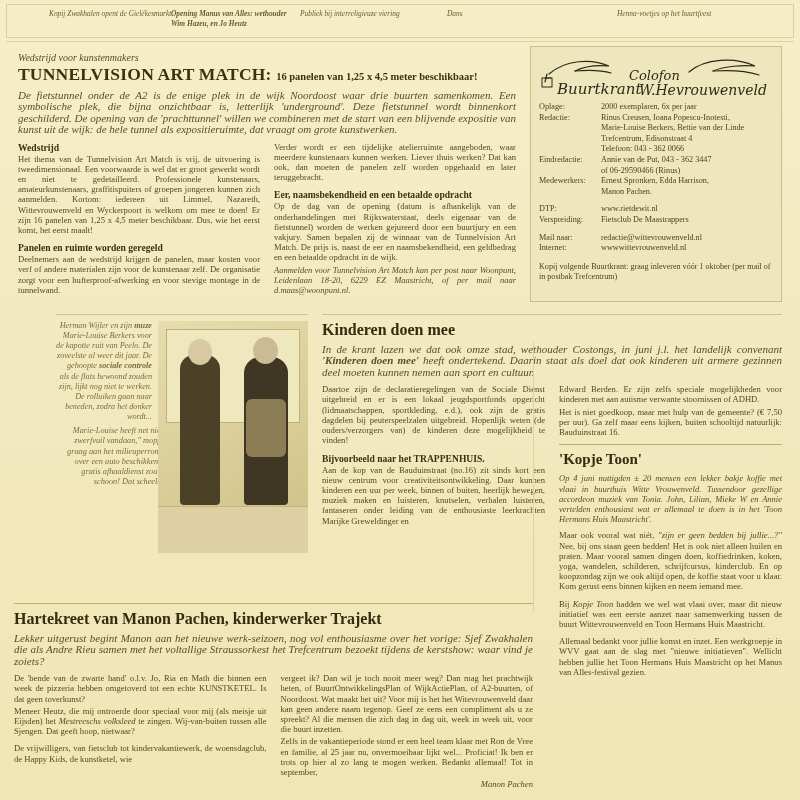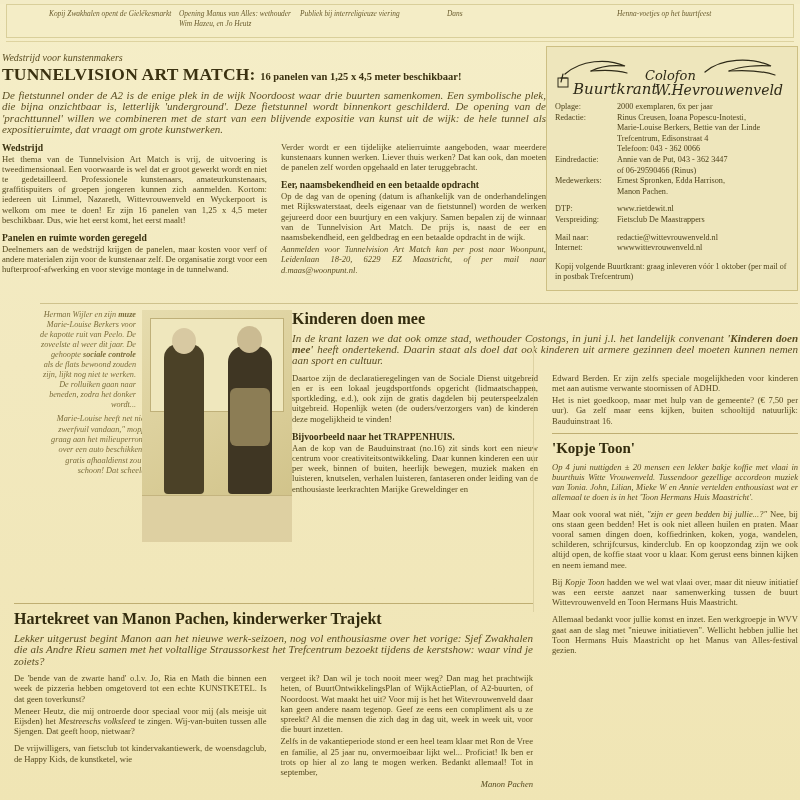--- a/index.html
+++ b/index.html
@@ -22,21 +22,21 @@
     background:#f4edc6;
     height:34px;
     position:relative;
   }
   .topstrip .cap{
     position:absolute;top:4px;
     font-style:italic;font-size:7.4px;line-height:9.5px;
     color:#6a5c2e;
   }
   .c1{left:42px;width:150px;}
-  .c2{left:172px;width:120px;}
+  .c2{left:164px;width:120px;font-weight:bold;}
   .c3{left:293px;width:145px;}
   .c4{left:440px;width:60px;}
   .c5{left:610px;width:190px;}
 
   .thinrule{height:1px;background:#ded3a0;margin:3px 6px 0 6px;}
 
   
   .kicker{
     font-style:italic;font-size:10px;color:#5a4d22;margin:6px 0 1px 0;
   }
@@ -63,21 +63,21 @@
   p.body.tight{margin-bottom:2px;}
   p.ital{
     font-style:italic;font-size:8.5px;line-height:10.2px;
     text-align:justify;margin:0 0 6px 0;color:#5b4e23;
   }
   .sig{text-align:right;font-style:italic;font-size:8.6px;color:#55491f;}
   b{font-weight:bold;}
   i{font-style:italic;}
 
   
-  .cols{display:flex;padding:0 2px;box-sizing:border-box;}
+  .cols{display:flex;gap:14px;padding:0 18px;box-sizing:border-box;}
   .col{flex:1 1 0;min-width:0;}
   .colwide{width:252px;flex:0 0 252px;margin-left:38px;}
 
   
   .colophon{
     width:252px;flex:0 0 252px;box-sizing:border-box;
     border:1px solid #cdbf83;
     background:#eee6bc;
     padding:5px 8px 7px 8px;
   }

